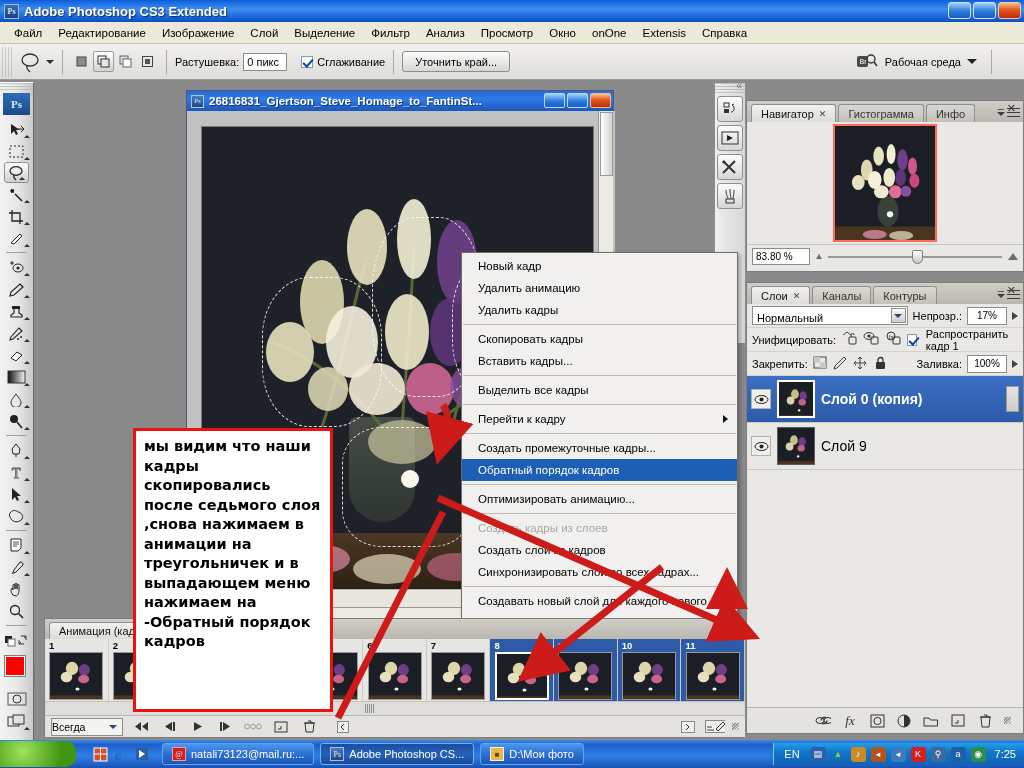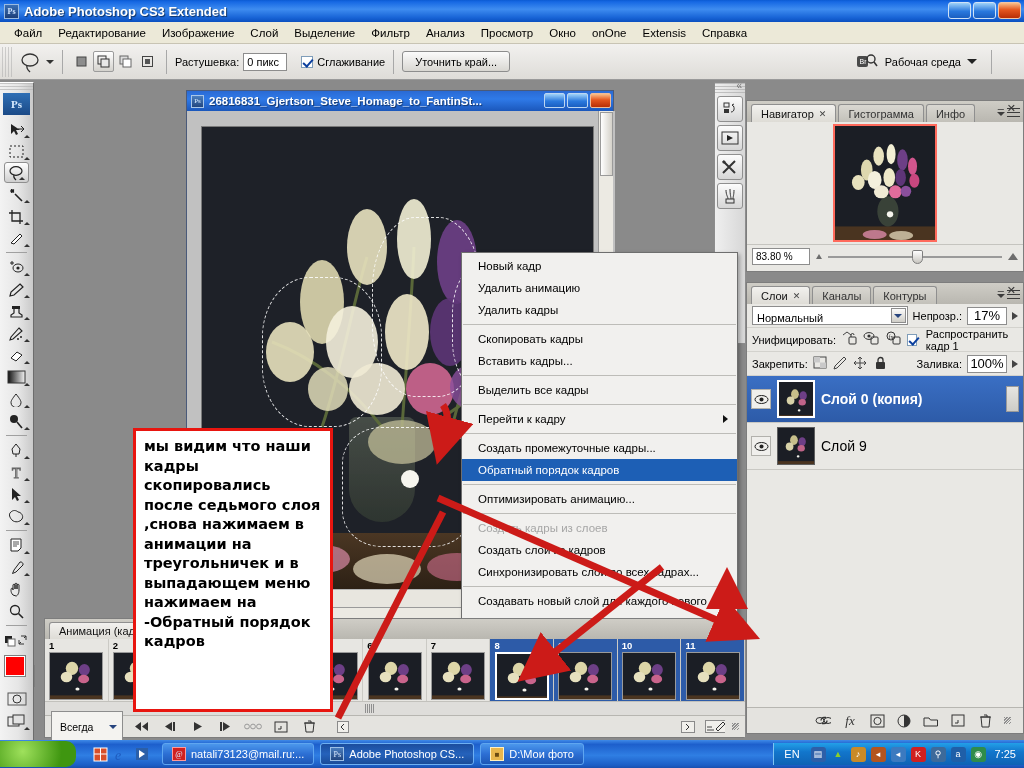--- a/index.html
+++ b/index.html
@@ -177,21 +177,21 @@
   .mtn.sm{border-bottom-width:5px;border-left-width:3px;border-right-width:3px;}
 
   #layerspanel{left:746px;top:282px;width:278px;height:452px;}
   .lrow{display:flex;align-items:center;height:24px;padding:0 5px;gap:5px;border-bottom:1px solid #d3d2cd;}
   .lselect{height:19px;border:1px solid #8d8d8d;background:#fff;font-size:11px;
      display:flex;align-items:flex-end;padding-left:4px;position:relative;color:#000;}
   .lselect .arrow{position:absolute;right:1px;top:1px;width:15px;height:15px;
      background:linear-gradient(to bottom,#fbfbfb,#cfcdc7);border:1px solid #8d8d8d;
      display:flex;align-items:center;justify-content:center;}
   .caret{width:0;height:0;border-top:4px solid #27447e;border-left:4px solid transparent;border-right:4px solid transparent;}
-  .numfield{width:40px;height:18px;border:1px solid #8d8d8d;background:#fff;font-size:13px;
+  .numfield{width:40px;height:18px;border:1px solid #8d8d8d;background:#fff;font-size:10px;
      display:flex;align-items:center;justify-content:center;color:#000;}
   .rtri{width:0;height:0;border-left:6px solid #444;border-top:4px solid transparent;border-bottom:4px solid transparent;}
   .layeritem{height:47px;display:flex;align-items:center;gap:6px;padding:0 4px;border-bottom:1px solid #c9c8c3;}
   .layeritem.sel{background:linear-gradient(to bottom,#3a6fc4,#2d5ba8);color:#fff;}
   .eye{width:20px;height:20px;border:1px solid #b2b1ac;background:#f0efec;display:flex;align-items:center;justify-content:center;}
   .lthumb{width:38px;height:38px;background:#1b1d23;border:1px solid #5e5e5e;overflow:hidden;position:relative;}
   .layeritem.sel .lthumb{border:2px solid #fff;}
   .lname{font-size:14px;}
   .layeritem.sel .lname{font-weight:bold;}
   #layerfooter{position:absolute;left:0;bottom:0;width:100%;height:26px;background:#e4e3df;
@@ -227,22 +227,22 @@
   .frame.sel .num{color:#fff;}
   .frame .fthumb{width:54px;height:48px;margin:10px auto 0;background:#15171d;border:1px solid #9a9a9a;position:relative;overflow:hidden;}
   .frame.cur .fthumb{border:2px solid #fff;outline:1px solid #2d5ba8;}
   .frame .delay{text-align:center;font-size:9.5px;color:#000;margin-top:2px;}
   .frame.sel .delay{color:#fff;}
   .delay .dtri{display:inline-block;width:0;height:0;border-top:4px solid #000;
      border-left:3px solid transparent;border-right:3px solid transparent;vertical-align:middle;margin-left:1px;}
   .frame.sel .delay .dtri{border-top-color:#fff;}
   #animfooter{position:absolute;left:0;bottom:0;width:700px;height:22px;background:#e4e3df;
      border-top:1px solid #b7b6b1;display:flex;align-items:center;gap:8px;padding:0 6px;}
-  .loopsel{width:72px;height:31px;border:1px solid #8d8d8d;background:#f4f3f0;font-size:10.5px;
-     display:flex;align-items:center;padding-left:8px;position:relative;color:#000;}
+  .loopsel{width:72px;height:18px;border:1px solid #8d8d8d;background:#f4f3f0;font-size:10.5px;
+     display:flex;align-items:center;padding-left:0;position:relative;color:#000;}
   .afbtn{width:20px;height:16px;display:flex;align-items:center;justify-content:center;color:#333;font-size:10px;}
   #animscroll{position:absolute;left:0;bottom:22px;width:700px;height:14px;background:#dedddA;border-top:1px solid #c2c1bc;}
 
   
   #note{
     position:absolute;left:133px;top:428px;width:200px;height:284px;
     background:#fff;border:3px solid #e8150f;padding:6px 8px;
     font-size:14.5px;font-weight:bold;line-height:19.5px;color:#000;
     font-family:"DejaVu Sans", sans-serif;
     z-index:60;white-space:pre-line;

